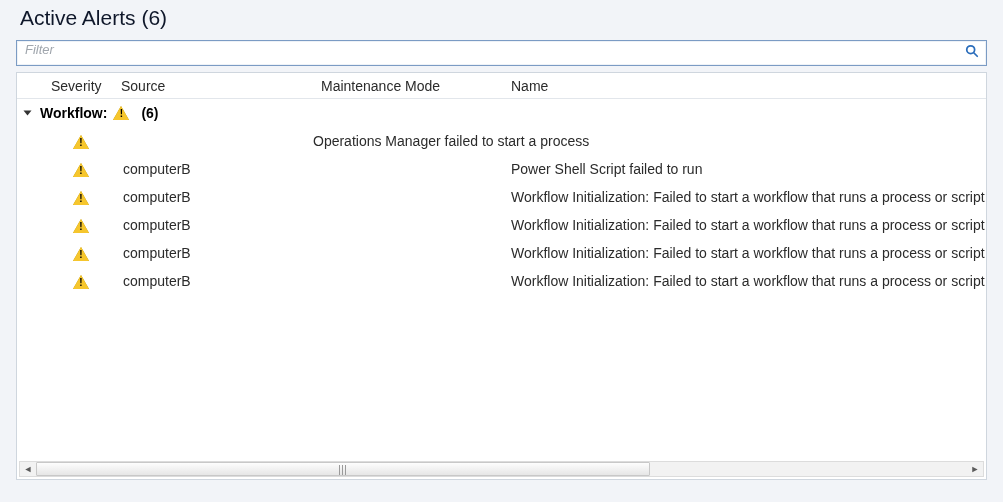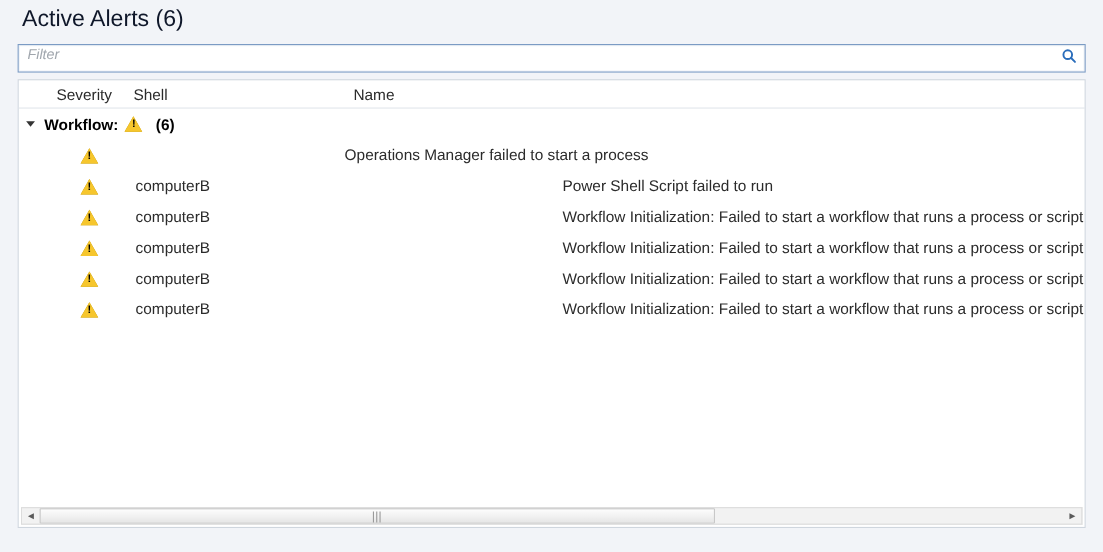--- a/index.html
+++ b/index.html
@@ -192,21 +192,22 @@
     </div>
   </div>
 
   <div class="grid-area">
     <div class="grid-scroll">
       <div class="grid-inner">
 
         <div class="col-row header-row">
           <div class="cell c-toggle"></div>
           <div class="cell c-severity">Severity</div>
-          <div class="cell c-source">Shell</div>
+          <div class="cell c-source">Source</div>
+          <div class="cell c-mm">Maintenance Mode</div>
           <div class="cell c-name">Name</div>
         </div>
 
         <div class="group-row">
           <span class="caret"></span>
           <span>Workflow:</span>
           <span class="warn-icon">
               <div class="warn-tri"></div>
             </span>
           <span style="margin-left:6px;">(6)</span>

